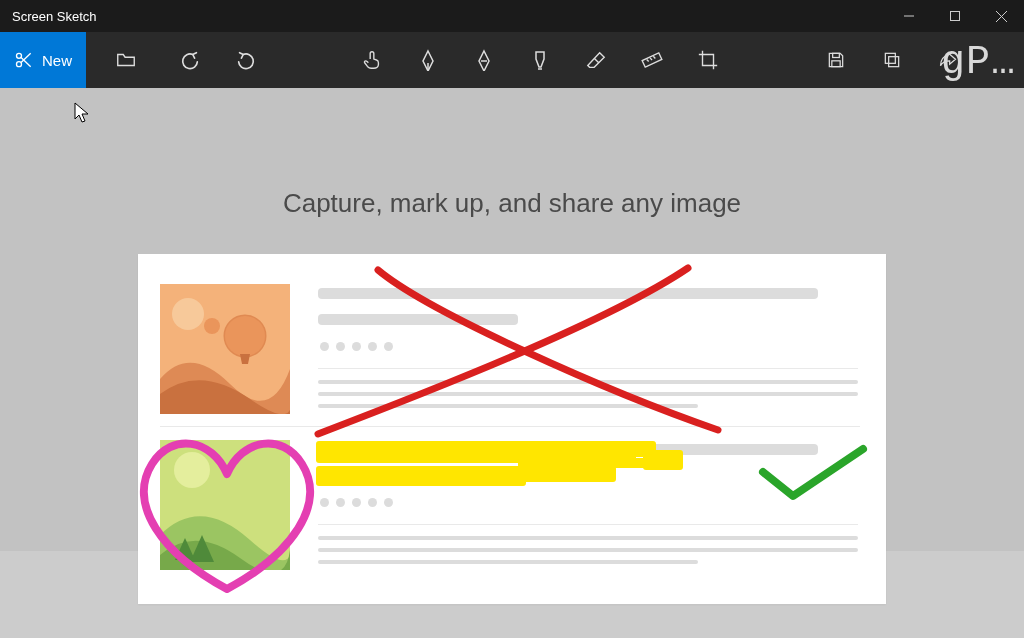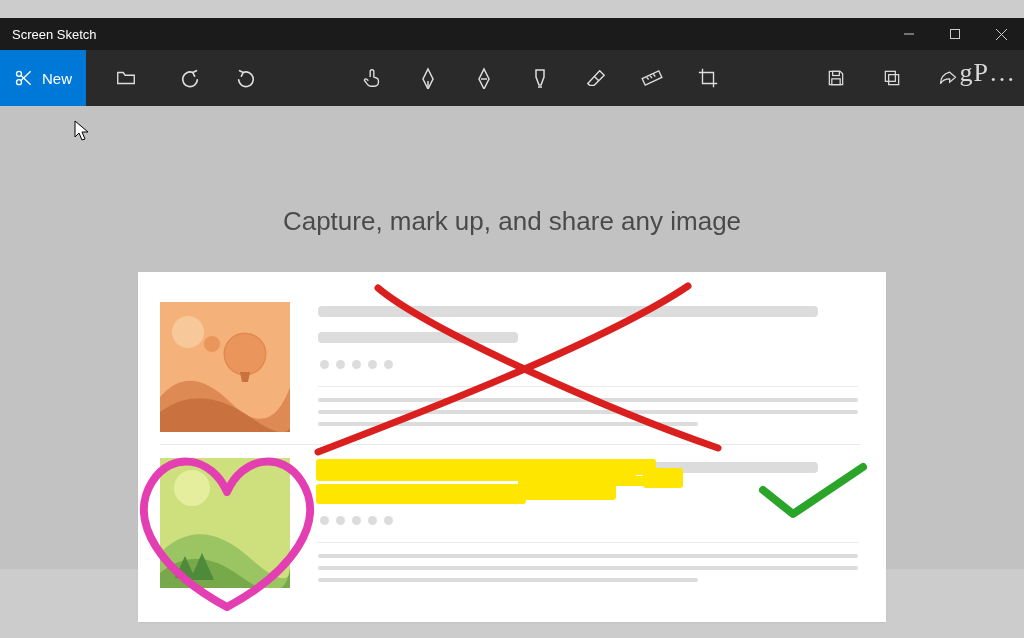--- a/index.html
+++ b/index.html
@@ -1,37 +1,37 @@
 <!DOCTYPE html>
 <html><head>
 <meta charset="utf-8">
 <style>
   * { box-sizing: border-box; }
   html, body { margin:0; padding:0; width:1024px; height:638px; font-family:"Segoe UI",Arial,sans-serif; background:#ccc; overflow:hidden; }
-  .window { width:1024px; height:551px; background:#6d28d9; position:relative;margin-top:18px; }
+  .window { width:1024px; height:551px; background:#6d28d9; position:relative; }
   .titlebar { height:32px; background:#1b1b1b; color:#fff; display:flex; align-items:center; font-size:13px; position:relative; }
   .titlebar .title { padding-left:12px; }
   .titlecontrols { position:absolute; right:0; top:0; height:32px; display:flex; }
   .titlecontrols div { width:46px; height:32px; display:flex; align-items:center; justify-content:center; color:#ccc; }
   .toolbar { height:56px; background:#2a2a2a; display:flex; align-items:flex-end; position:relative; }
   .tbbtn { height:56px; display:flex; align-items:center; justify-content:center; color:#ddd; }
   .tbbtn.icon { width:56px; }
   .newbtn { background:#0078d7; width:86px; color:#fff; display:flex; align-items:center; justify-content:center; gap:8px; font-size:15px; }
   .content { position:absolute; top:88px; left:0; right:0; bottom:0; background:#c2c2c2; }
   .headline { text-align:center; font-size:26px; color:#4a4a4a; margin-top:100px; font-weight:400; }
   .card { position:absolute; left:138px; top:254px; width:748px; height:350px; background:#fff; box-shadow:0 1px 2px rgba(0,0,0,0.05); }
   .thumb { position:absolute; width:130px; height:130px; }
   .thumb1 { left:22px; top:30px; }
   .thumb2 { left:22px; top:186px; }
   .l { background:#dcdcdc; border-radius:4px; position:absolute; }
   .dot { width:9px; height:9px; background:#dcdcdc; border-radius:50%; position:absolute; }
   .hrline { position:absolute; height:1px; background:#e9e9e9; }
   .cursor { position:absolute; left:74px; top:102px; width:16px; height:20px; }
   svg { display:block; }
-  .watermark { position:absolute; right:8px; top:40px; font-family:Liberation Serif, serif; font-size:26px; color:#d9d9d9; letter-spacing:1px; pointer-events:none; }
+  .watermark { position:absolute; right:8px; top:40px; font-family:Liberation Mono, monospace; font-size:40px; color:#d9d9d9; letter-spacing:1px; pointer-events:none; }
   .ybar { position:absolute; background:#ffe600; height:16px; border-radius:3px; }
 </style>
 </head>
 <body>
 
 <div class="window">
 
   <div class="titlebar">
     <span class="title">Screen Sketch</span>
     <div class="titlecontrols">

